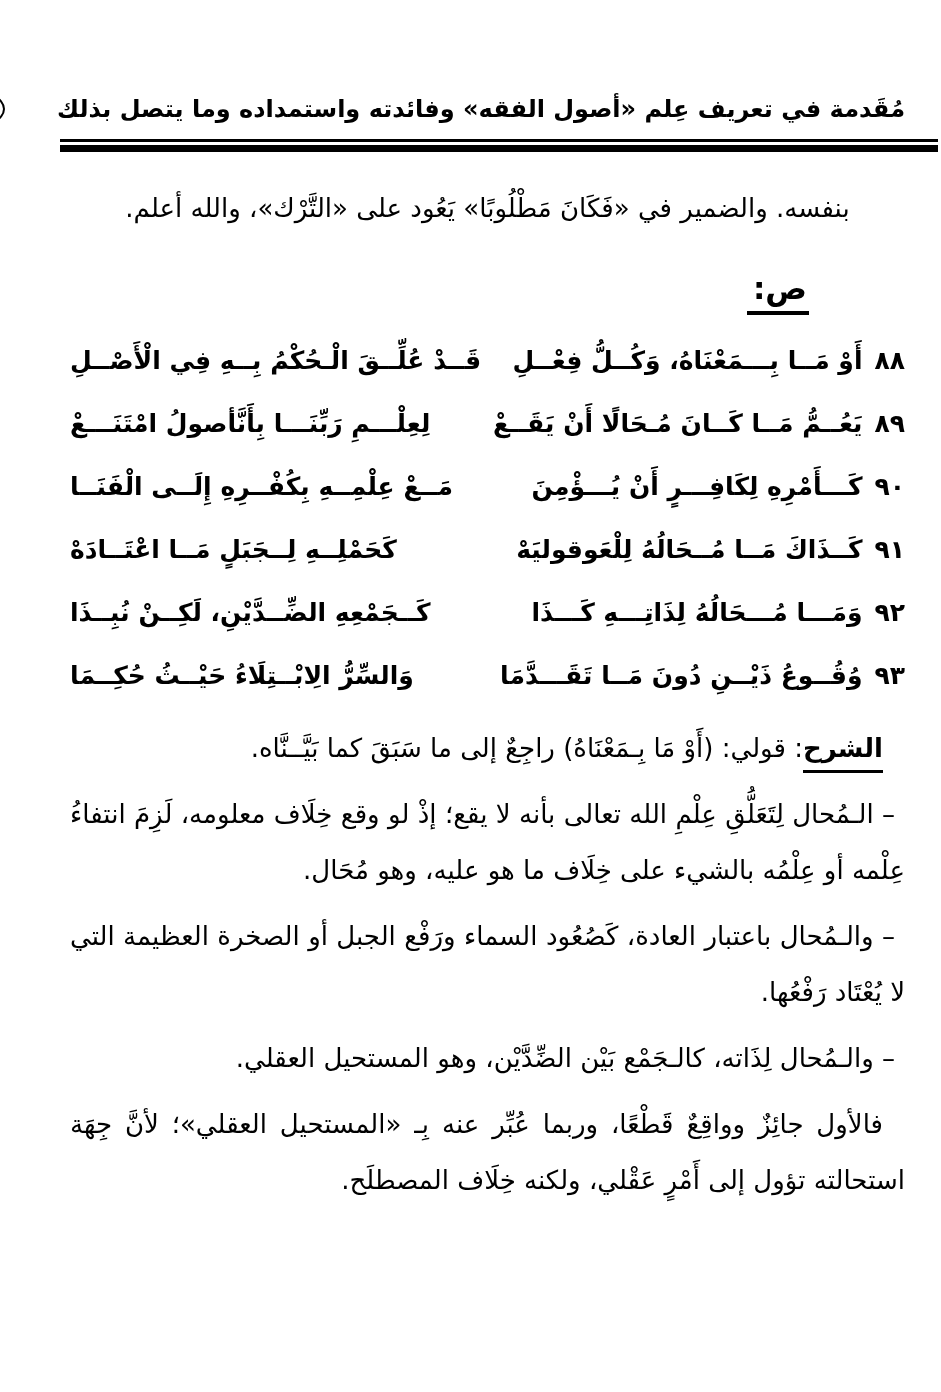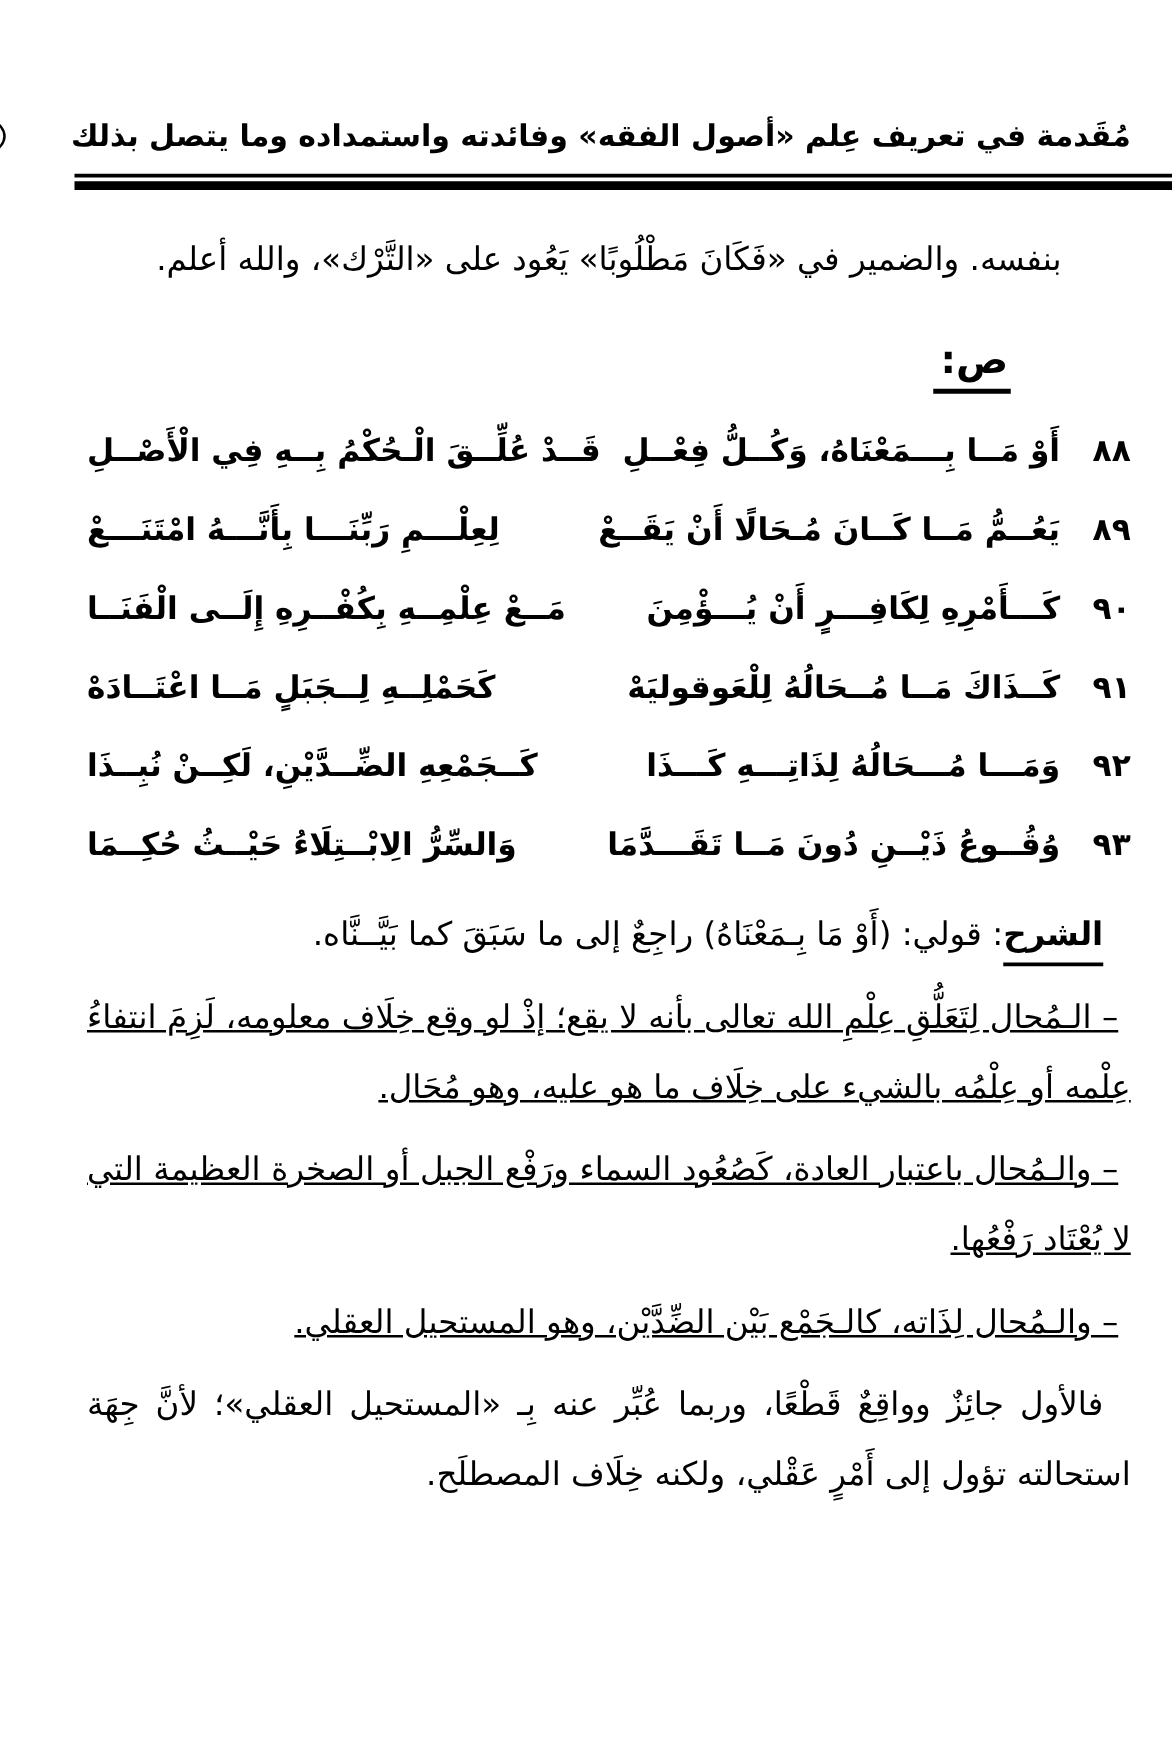--- a/index.html
+++ b/index.html
@@ -70,21 +70,21 @@
     display: flex;
     justify-content: space-between;
     align-items: baseline;
     font-weight: bold;
     font-size: 25px;
     line-height: 40px;
     margin-bottom: 23px;
   }
   .hemistich-first { white-space: nowrap; }
   .hemistich-second { white-space: nowrap; }
-  .verse-num { display: inline-block; margin-left: 26px; letter-spacing: 1px; text-align: center; }
+  .verse-num { display: inline-block; margin-left: 12px; letter-spacing: 1px; text-align: center; }
 
   
   .sharh-par {
     margin-top: 24px;
     font-size: 26px;
     line-height: 56px;
     text-align: justify;
     text-indent: 22px;
   }
   .sharh-label {
@@ -92,21 +92,21 @@
     border-bottom: 3.5px solid #000;
     padding-bottom: 7px;
   }
   .body-par {
     font-size: 26px;
     line-height: 56px;
     text-align: justify;
     margin-top: 10px;
   }
   .body-par.indent { text-indent: 22px; }
-  .body-par.bullet { text-indent: 10px; text-decoration: underline; }
+  .body-par.bullet { text-indent: 10px; }
 </style>
 </head>
 <body>
 
 <div class="page">
 
   <header class="page-header">
     <div class="header-title">مُقَدمة في تعريف عِلم «أصول الفقه» وفائدته واستمداده وما يتصل بذلك</div>
     <div class="page-number-oval">
       <span>١٨١</span>
@@ -126,21 +126,21 @@
 
   <div class="poem-block">
 
     <div class="verse-row">
       <div class="hemistich-first"><span class="verse-num">٨٨</span><span>أَوْ مَــا بِـــمَعْنَاهُ، وَكُــلُّ فِعْــلِ</span></div>
       <div class="hemistich-second"><span>قَــدْ عُلِّــقَ الْـحُكْمُ بِــهِ فِي الْأَصْــلِ</span></div>
     </div>
 
     <div class="verse-row">
       <div class="hemistich-first"><span class="verse-num">٨٩</span><span>يَعُــمُّ مَــا كَــانَ مُـحَالًا أَنْ يَقَــعْ</span></div>
-      <div class="hemistich-second"><span>لِعِلْـــمِ رَبِّنَـــا بِأَنَّـــهُ امْتَنَـــعْ</span></div>
+      <div class="hemistich-second"><span>لِعِلْـــمِ رَبِّنَـــا بِأَنَّأصولُ امْتَنَـــعْ</span></div>
     </div>
 
     <div class="verse-row">
       <div class="hemistich-first"><span class="verse-num">٩٠</span><span>كَـــأَمْرِهِ لِكَافِـــرٍ أَنْ يُـــؤْمِنَ</span></div>
       <div class="hemistich-second"><span>مَــعْ عِلْمِــهِ بِكُفْــرِهِ إِلَــى الْفَنَــا</span></div>
     </div>
 
     <div class="verse-row">
       <div class="hemistich-first"><span class="verse-num">٩١</span><span>كَــذَاكَ مَــا مُــحَالُهُ لِلْعَوقوليَهْ</span></div>
       <div class="hemistich-second"><span>كَحَمْلِــهِ لِــجَبَلٍ مَــا اعْتَــادَهْ</span></div>

